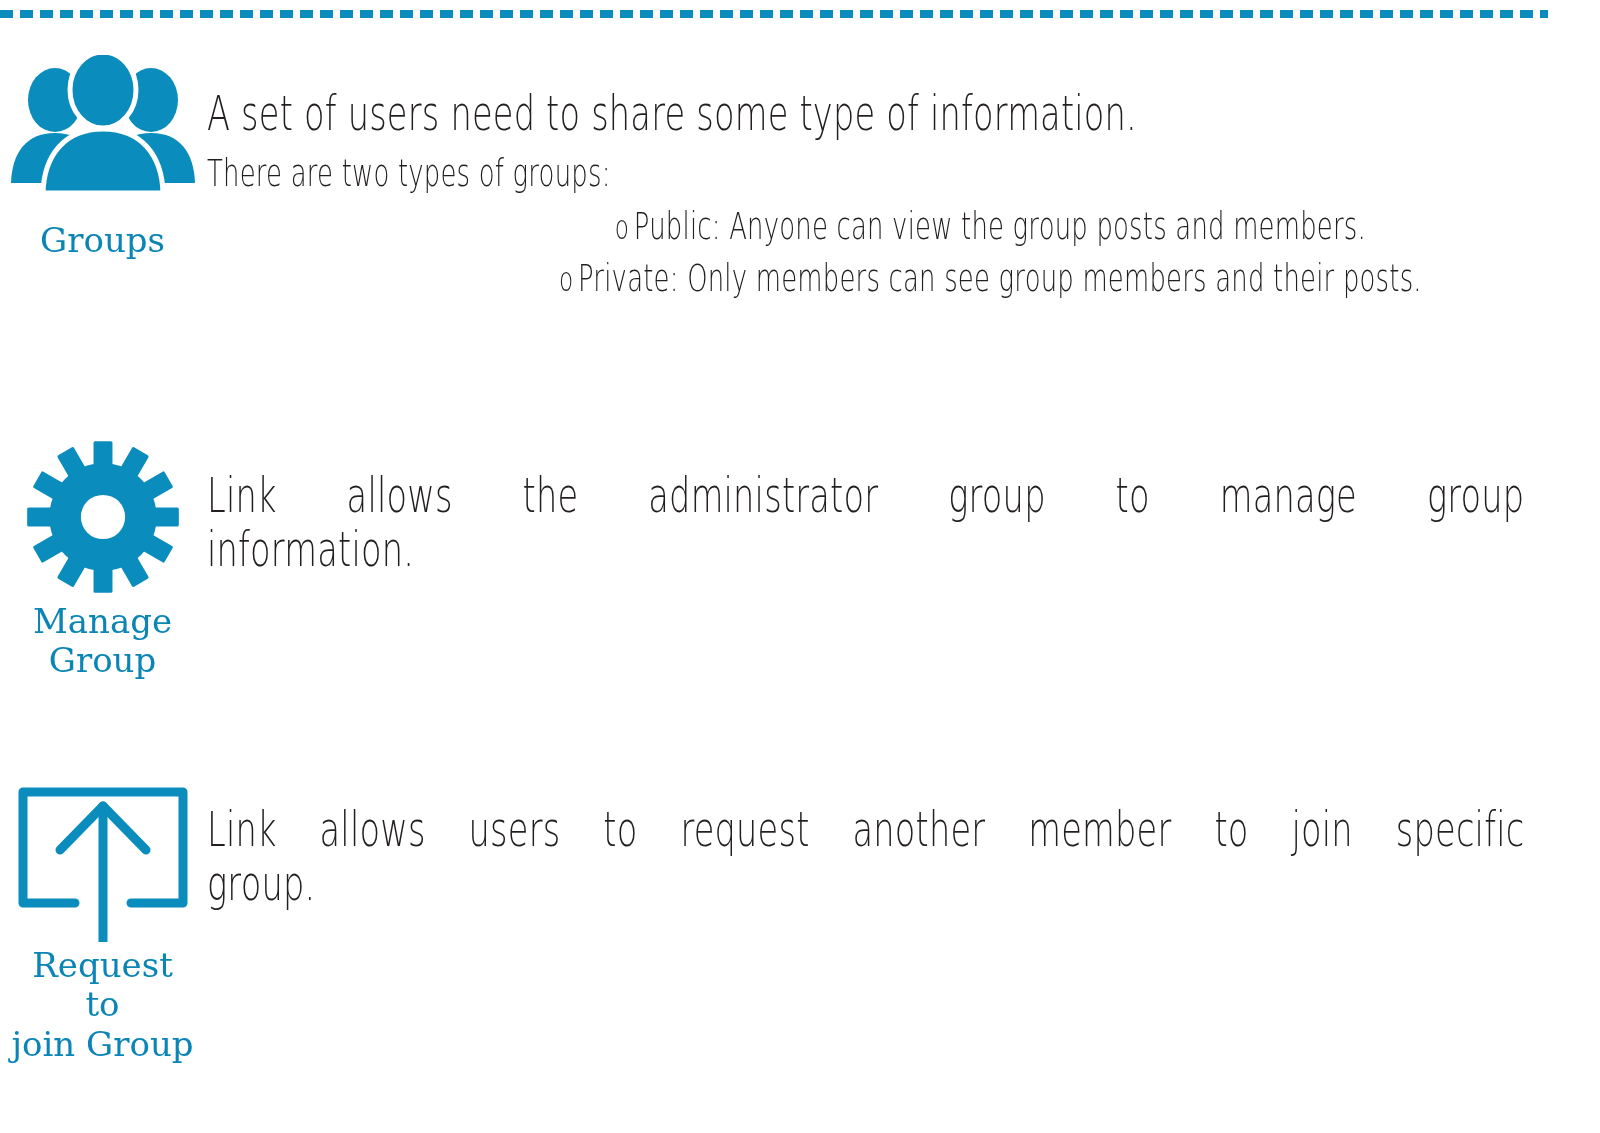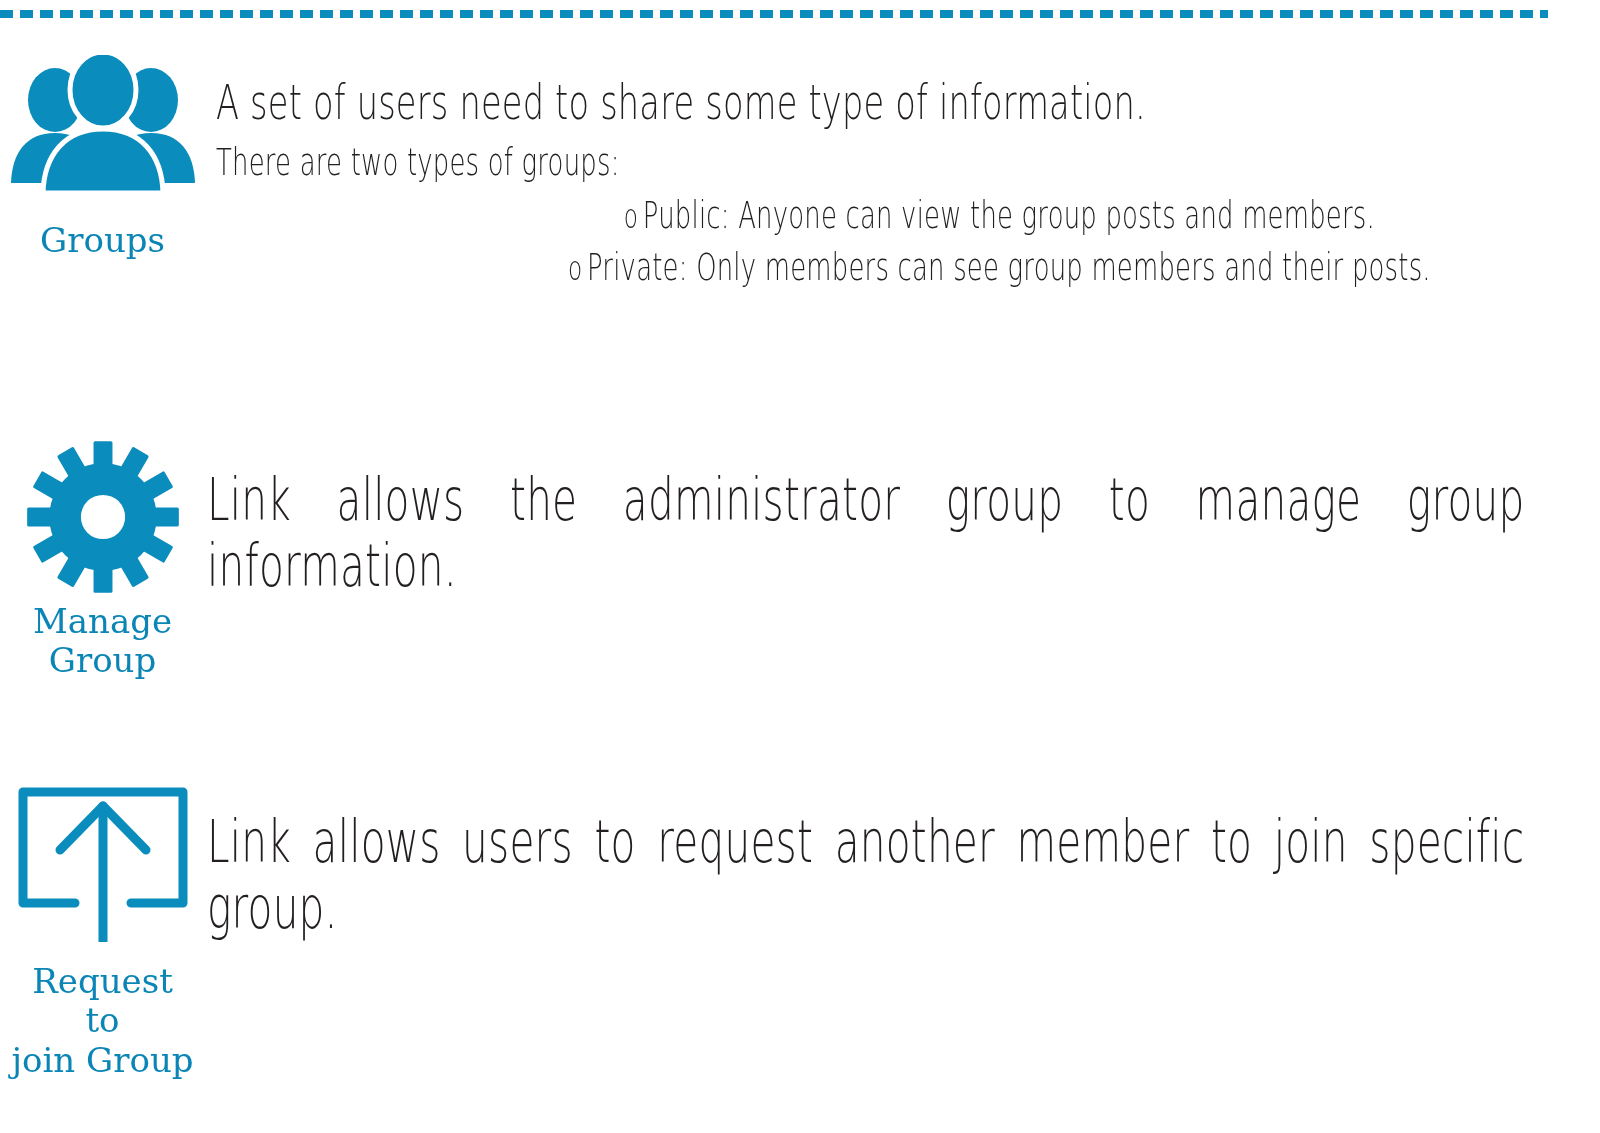--- a/index.html
+++ b/index.html
@@ -110,21 +110,21 @@
     width: 34px;
     font-size: 33px;
     color: #231f20;
   }
 
   
   .para {
     font-family: "DejaVu Sans", sans-serif;
     font-weight: 300;
     color: #231f20;
-    font-size: 58px;
+    font-size: 48px;
     line-height: 1.13;
     text-align: justify;
     letter-spacing: 0.3px;
   }
   .para-inner {
     display: block;
     transform: scaleX(0.70);
     transform-origin: left top;
     width: 1882px;
     text-align: justify;
@@ -142,25 +142,25 @@
     text-align-last: left;
   }
 
   
   #row-groups   { top: 55px; }
   #row-manage   { top: 438px; }
   #row-request  { top: 780px; }
 
   #groups-caption  { margin-top: 12px; }
   #manage-caption  { margin-top: 2px; }
-  #request-caption { margin-top: 16px; }
-
-  #groups-text  { top: 22px; margin-left: 9px; }
+  #request-caption { }
+
+  #groups-text  { top: 33px; }
   #manage-text  { top: 30px; }
-  #request-text { top: 30px; }
+  #request-text { top: 22px; }
 </style>
 </head>
 <body>
 
 <div id="top-dashed-rule"></div>
 
 <div class="feature-row" id="row-groups">
 
   <div class="icon-col">
     <span class="icon-art">

